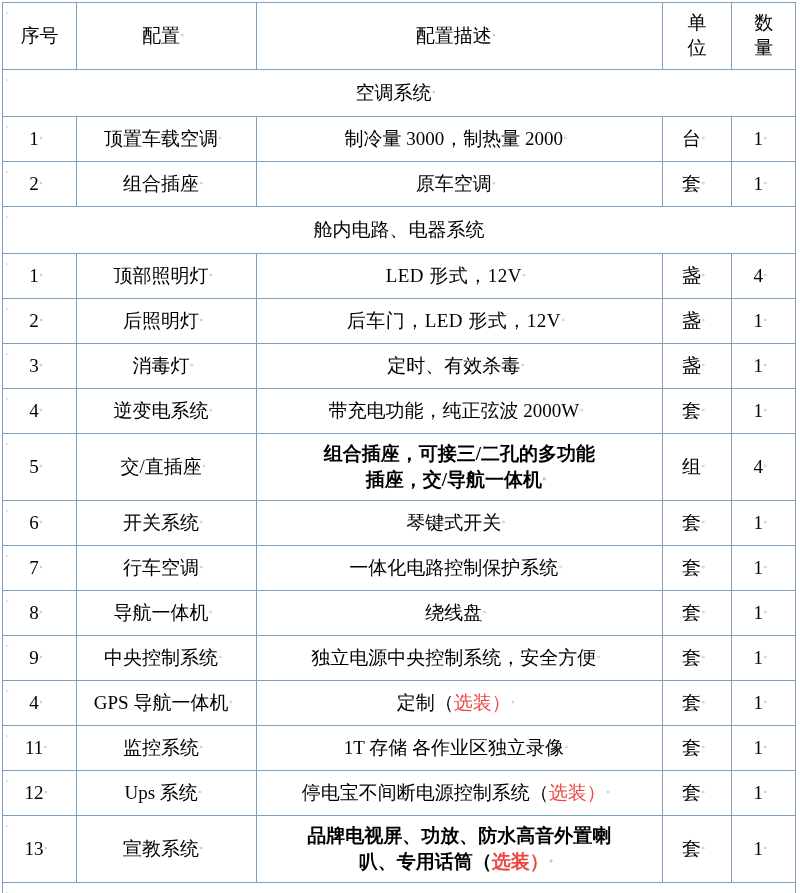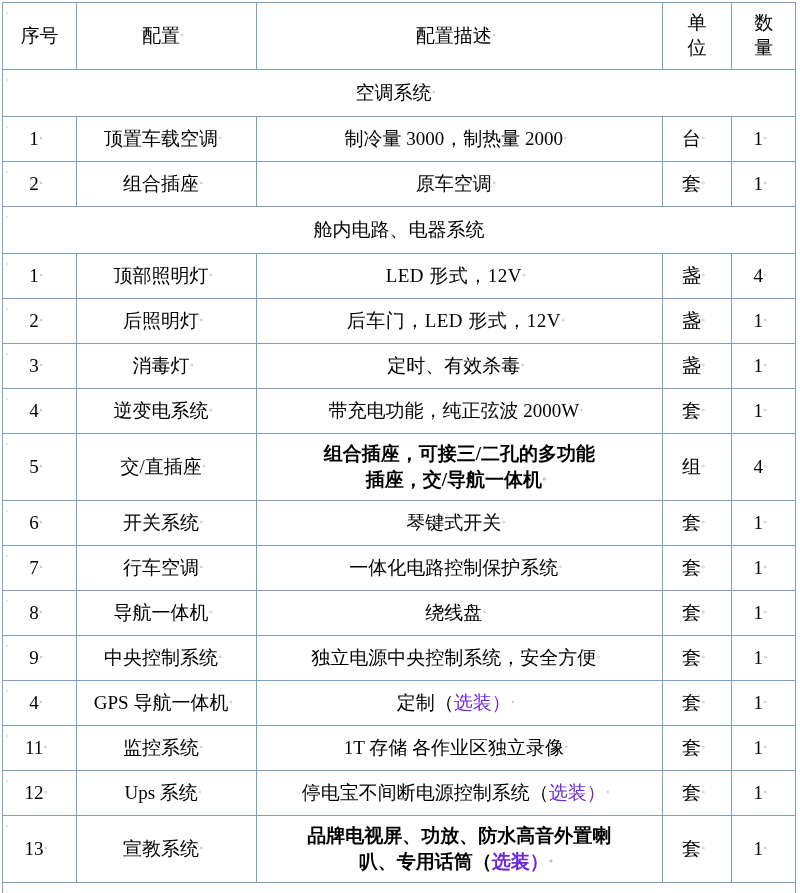--- a/index.html
+++ b/index.html
@@ -63,21 +63,21 @@
     color: #b0b0b0;
     font-size: 11px;
     vertical-align: super;
   }
   .desc-lines {
     display: block;
     line-height: 1.35;
     font-weight: bold;
   }
   .red {
-    color: #6d28d9;
+    color: #ef4444;
   }
   .lat-mark {
     position: absolute;
     left: 2px;
     top: 1px;
     color: #c8c8c8;
     font-size: 10px;
   }
   td.leftmark {
     position: relative;

